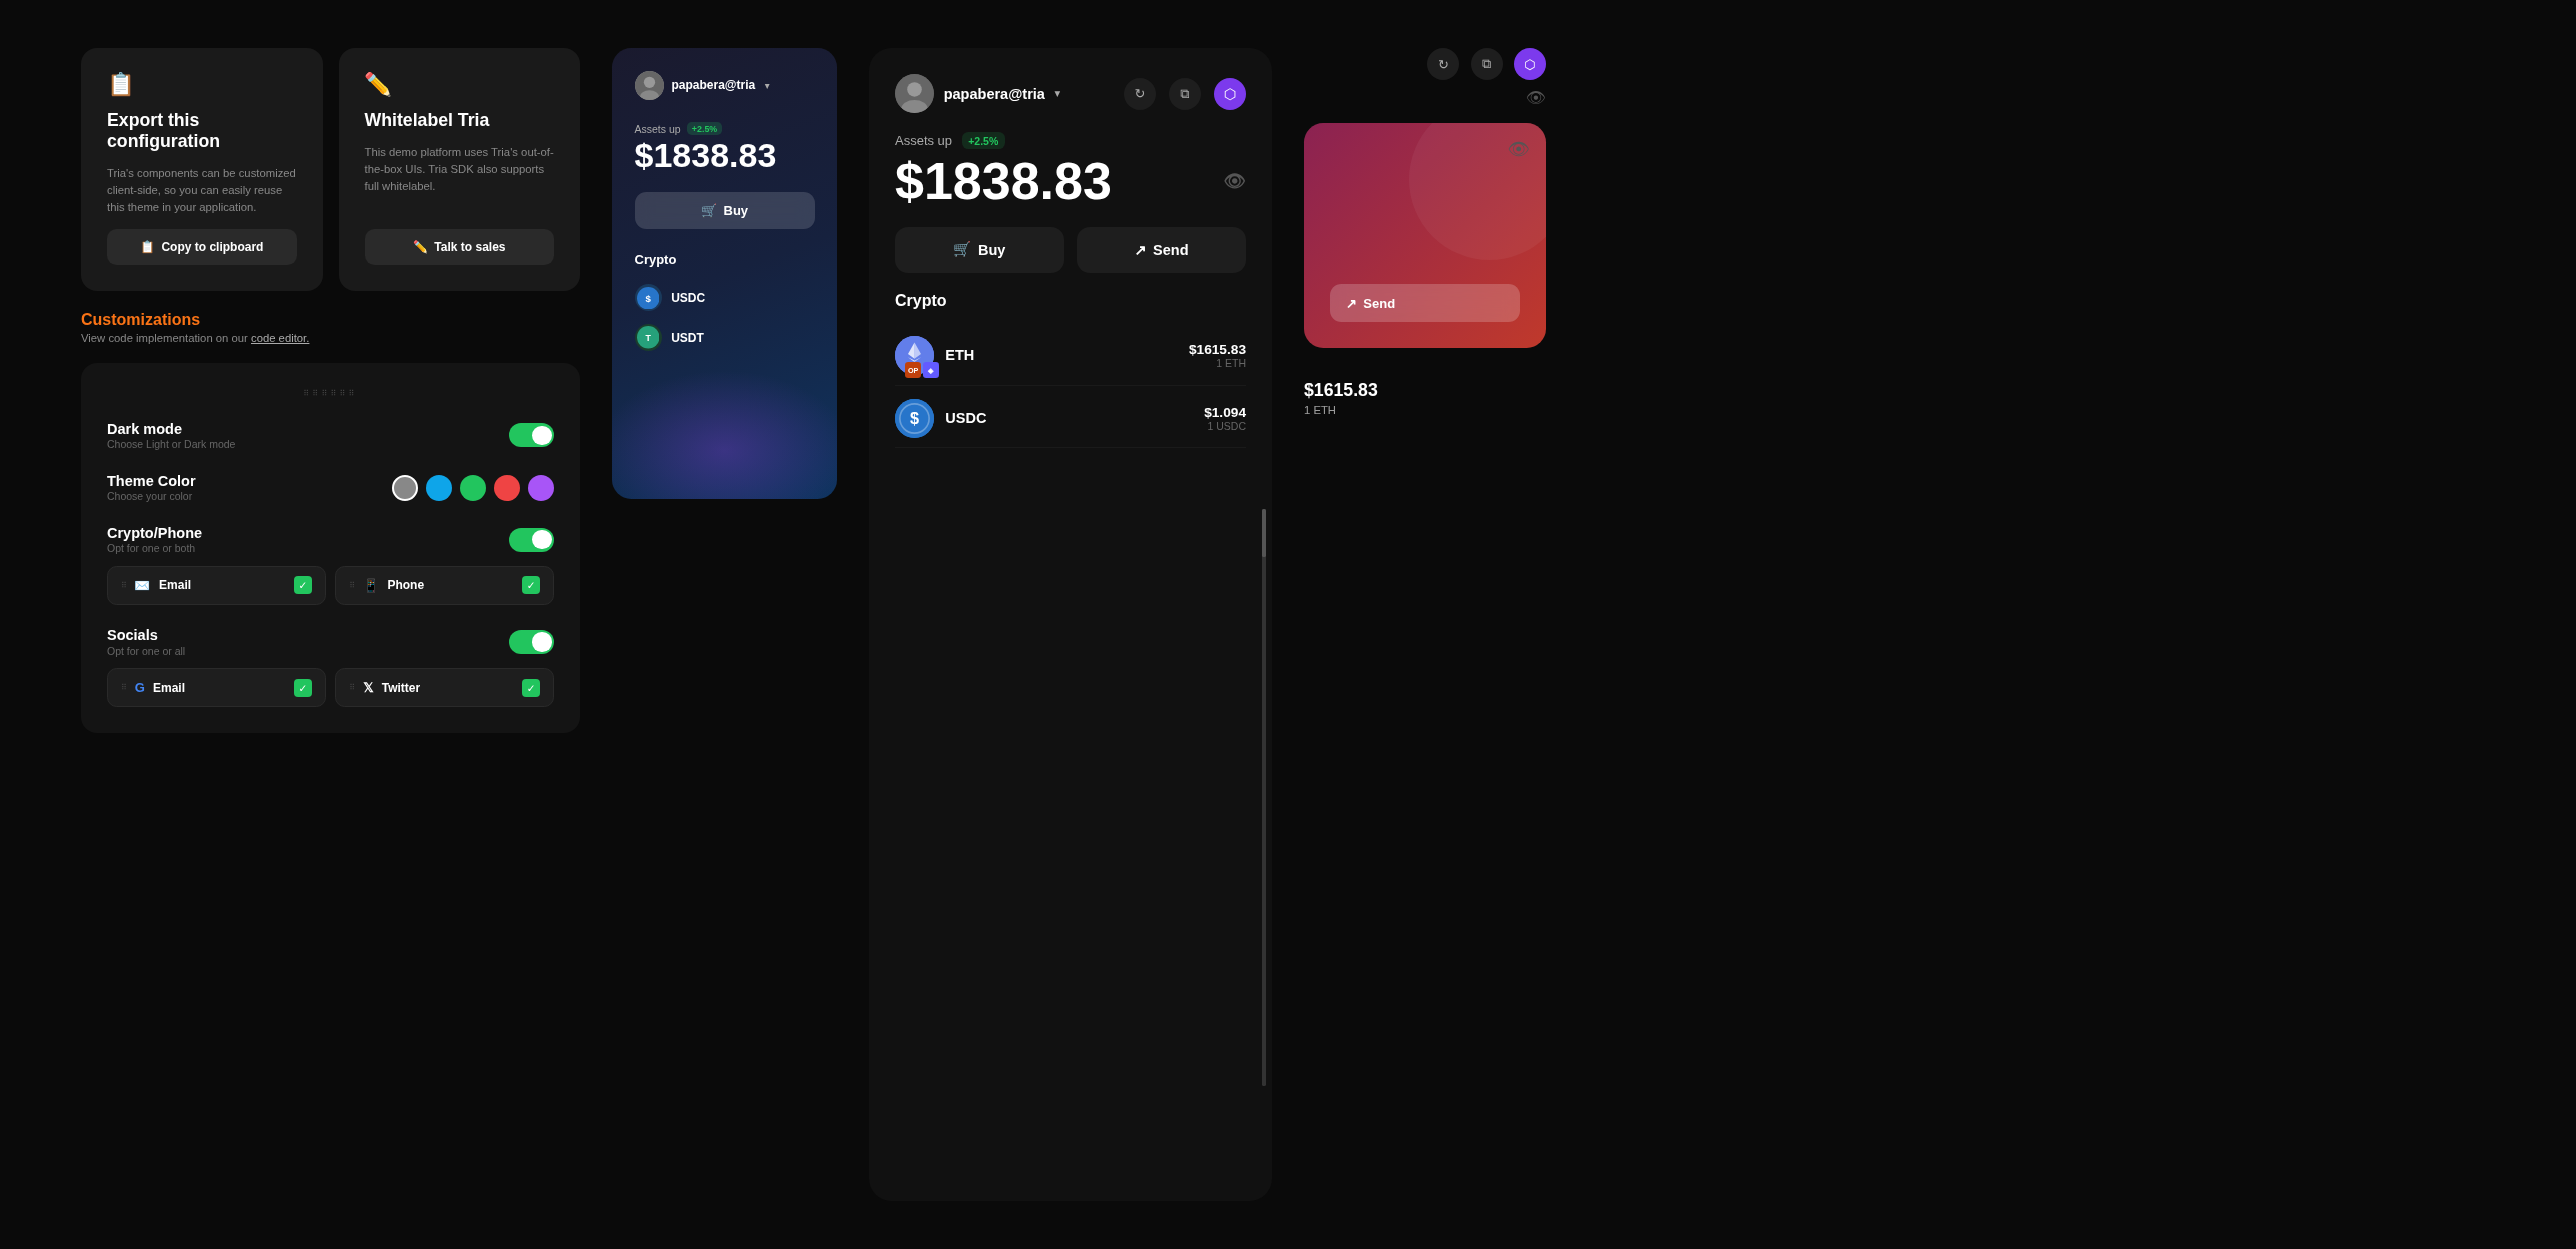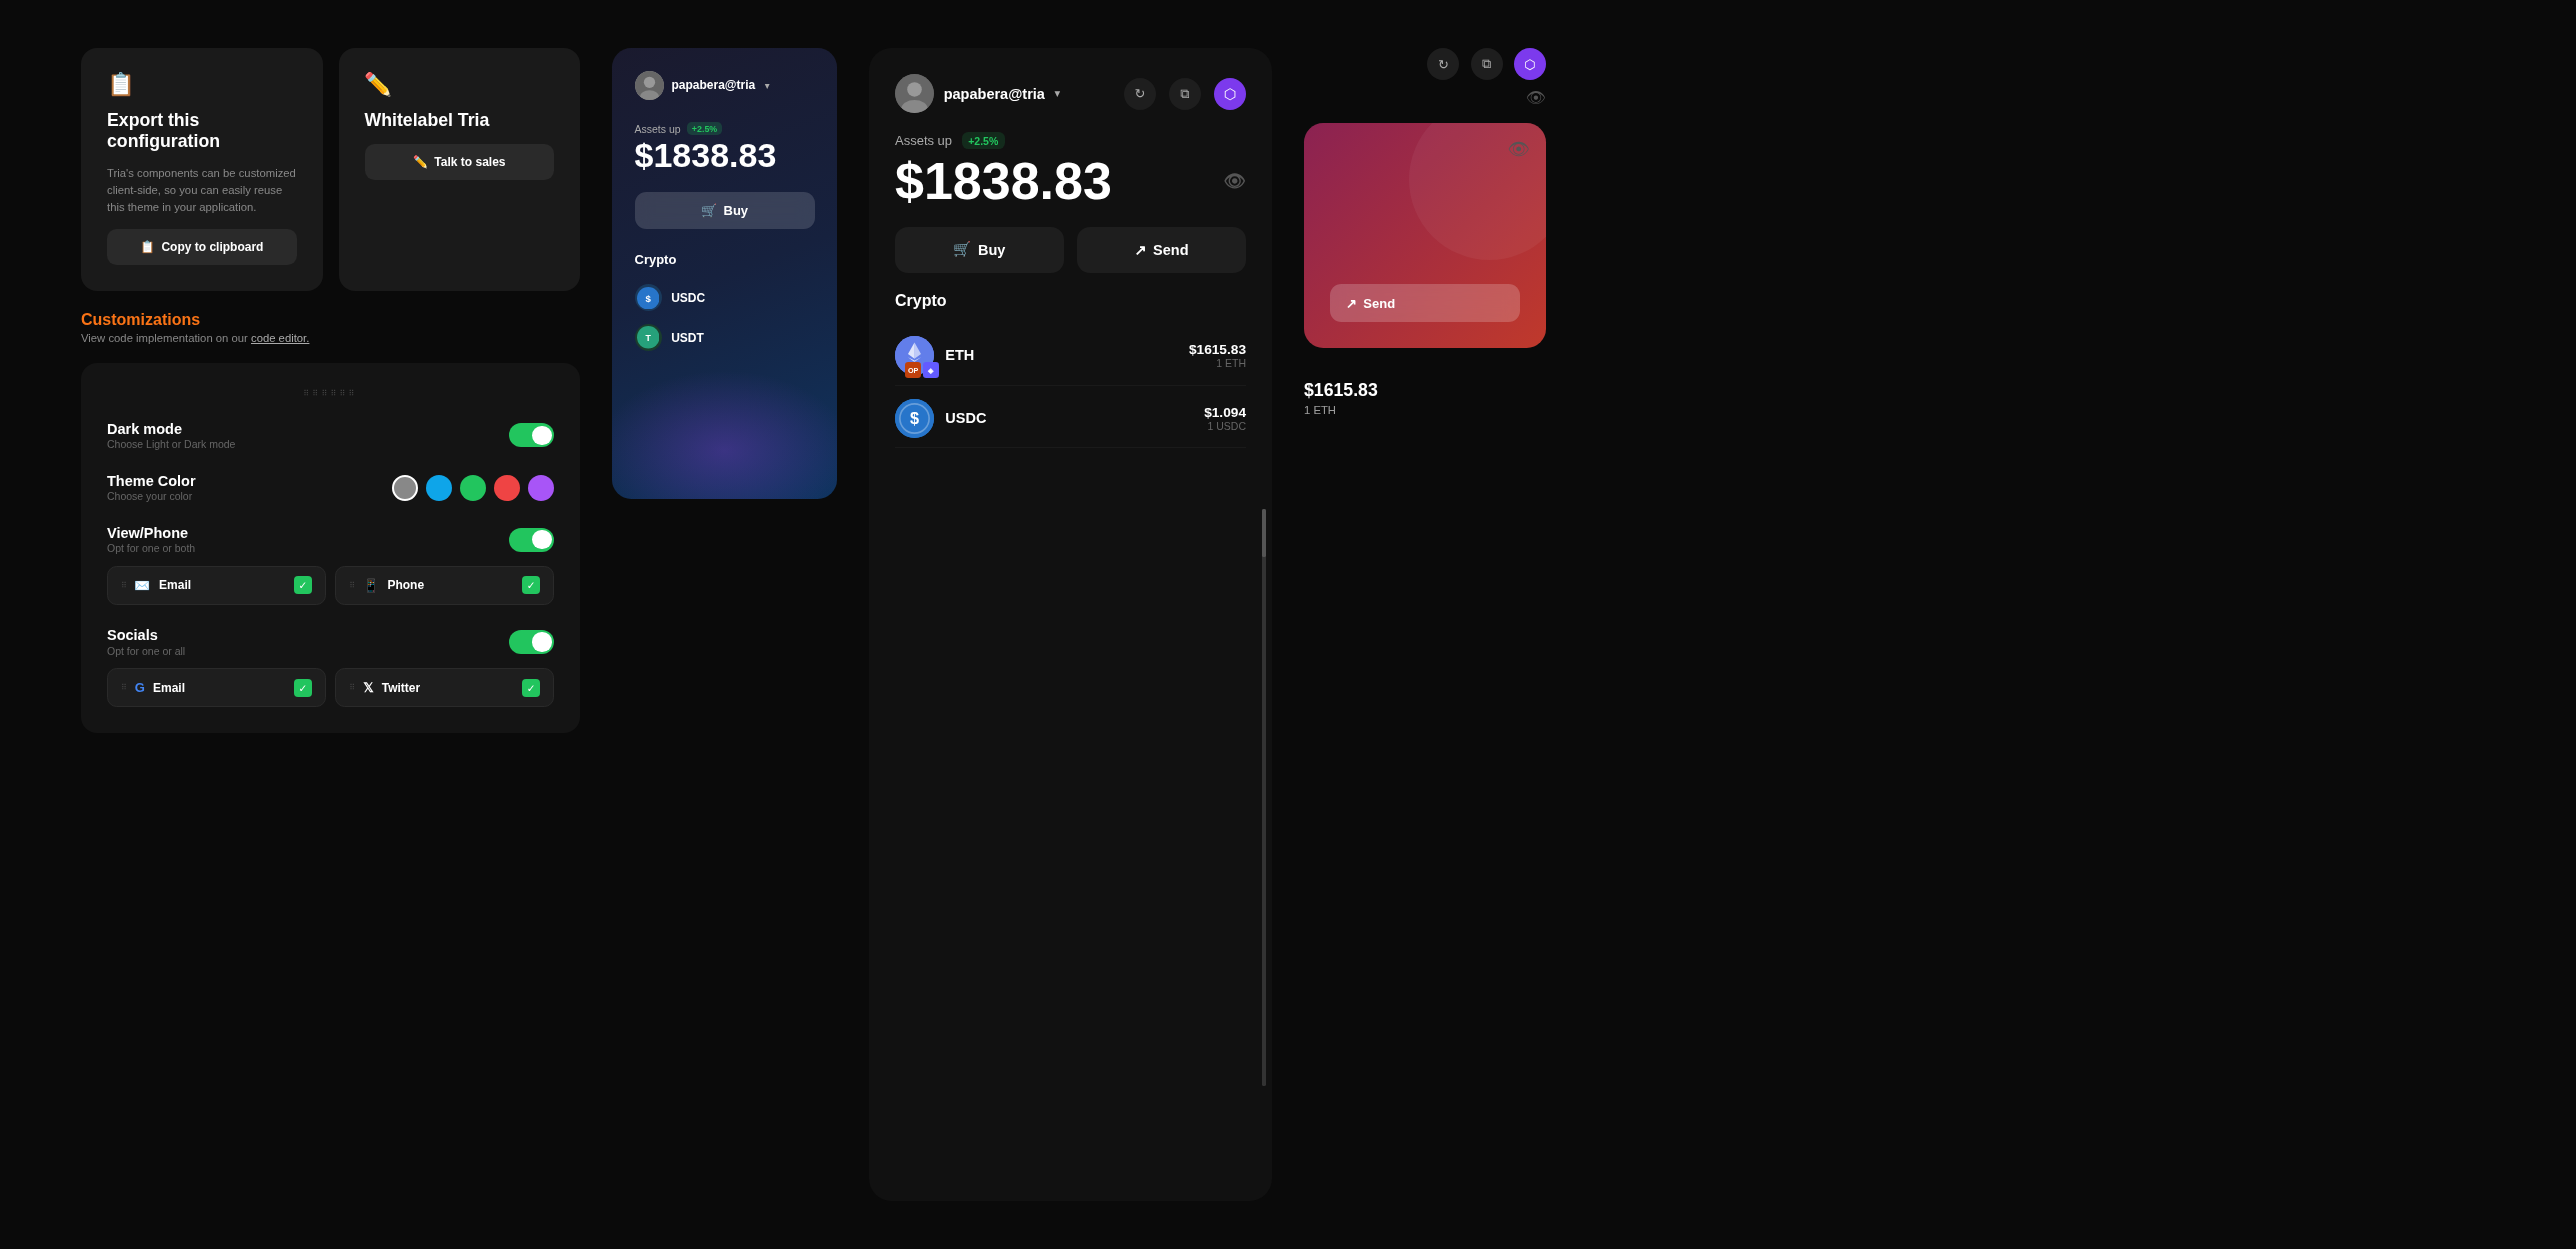--- a/index.html
+++ b/index.html
@@ -672,20 +672,21 @@
         <div class="card-desc">Tria's components can be customized client-side, so you can easily reuse this theme in your application.</div>
         <button class="card-button">
           <span>📋</span>
           <span>Copy to clipboard</span>
         </button>
       </div>
 
       <div class="card">
         <span class="card-icon">✏️</span>
         <div class="card-title">Whitelabel Tria</div>
+        <div class="card-desc">This demo platform uses Tria's out-of-the-box UIs. Tria SDK also supports full whitelabel.</div>
         <button class="card-button">
           <span>✏️</span>
           <span>Talk to sales</span>
         </button>
       </div>
     </div>
 
     <div class="customizations-section">
       <div class="section-title">Customizations</div>
       <div class="section-subtitle">
@@ -717,21 +718,21 @@
           <div class="swatch" style="background:#0ea5e9;"></div>
           <div class="swatch" style="background:#22c55e;"></div>
           <div class="swatch" style="background:#ef4444;"></div>
           <div class="swatch" style="background:#a855f7;"></div>
         </div>
       </div>
 
       <div>
         <div class="setting-row" style="margin-bottom:11.3px;">
           <div class="setting-info">
-            <span class="setting-label">View/Phone</span>
+            <span class="setting-label">Crypto/Phone</span>
             <span class="setting-desc">Opt for one or both</span>
           </div>
           <div class="toggle"></div>
         </div>
         <div class="checkbox-row">
           <div class="checkbox-item">
             <span class="cb-dots">⠿</span>
             <span class="cb-icon">✉️</span>
             <span class="cb-label">Email</span>
             <div class="cb-check">✓</div>

